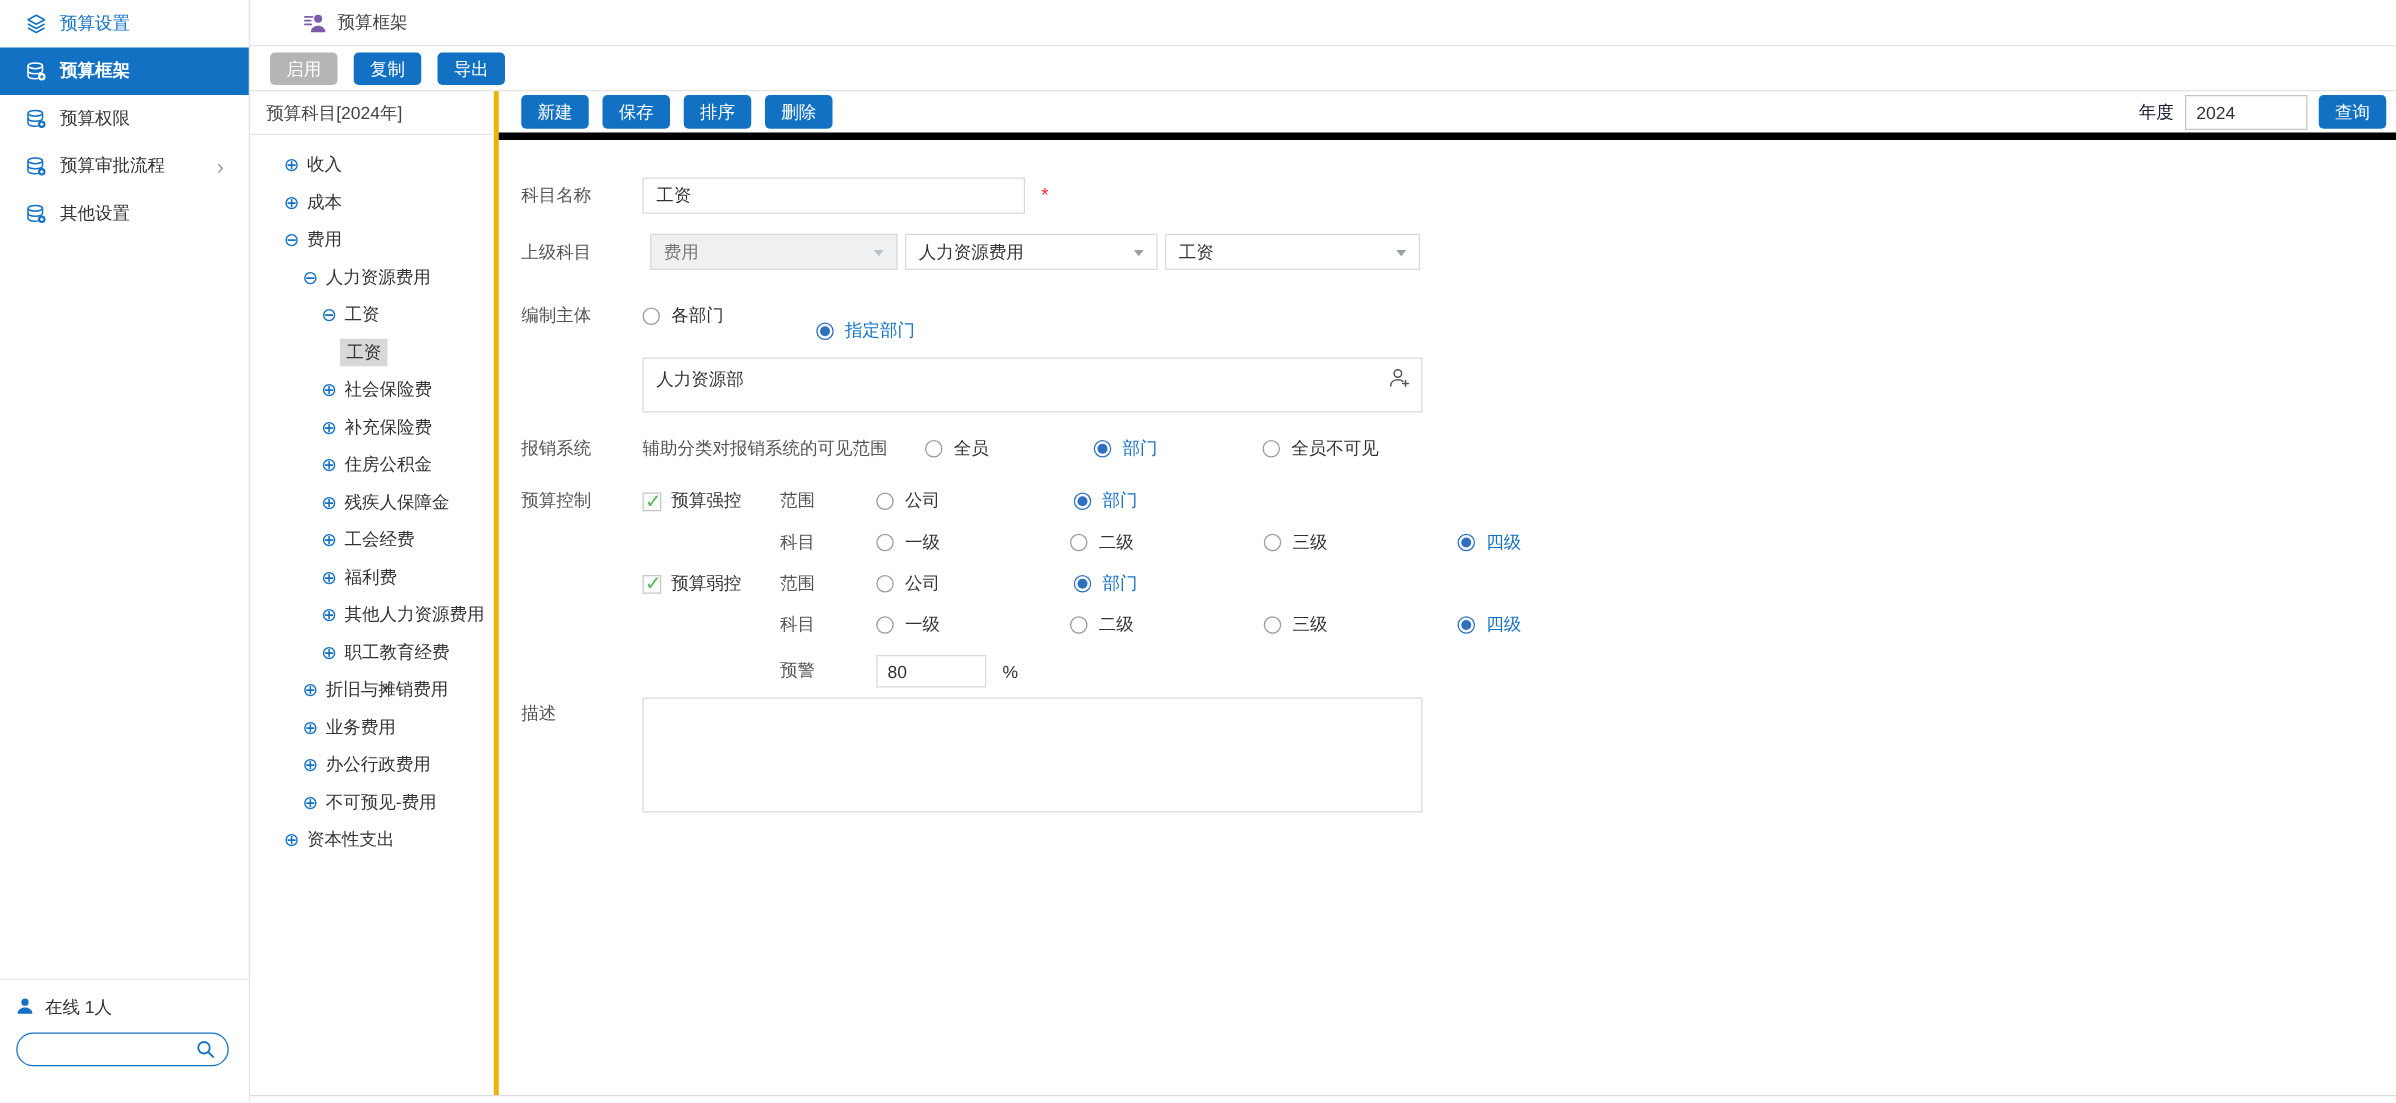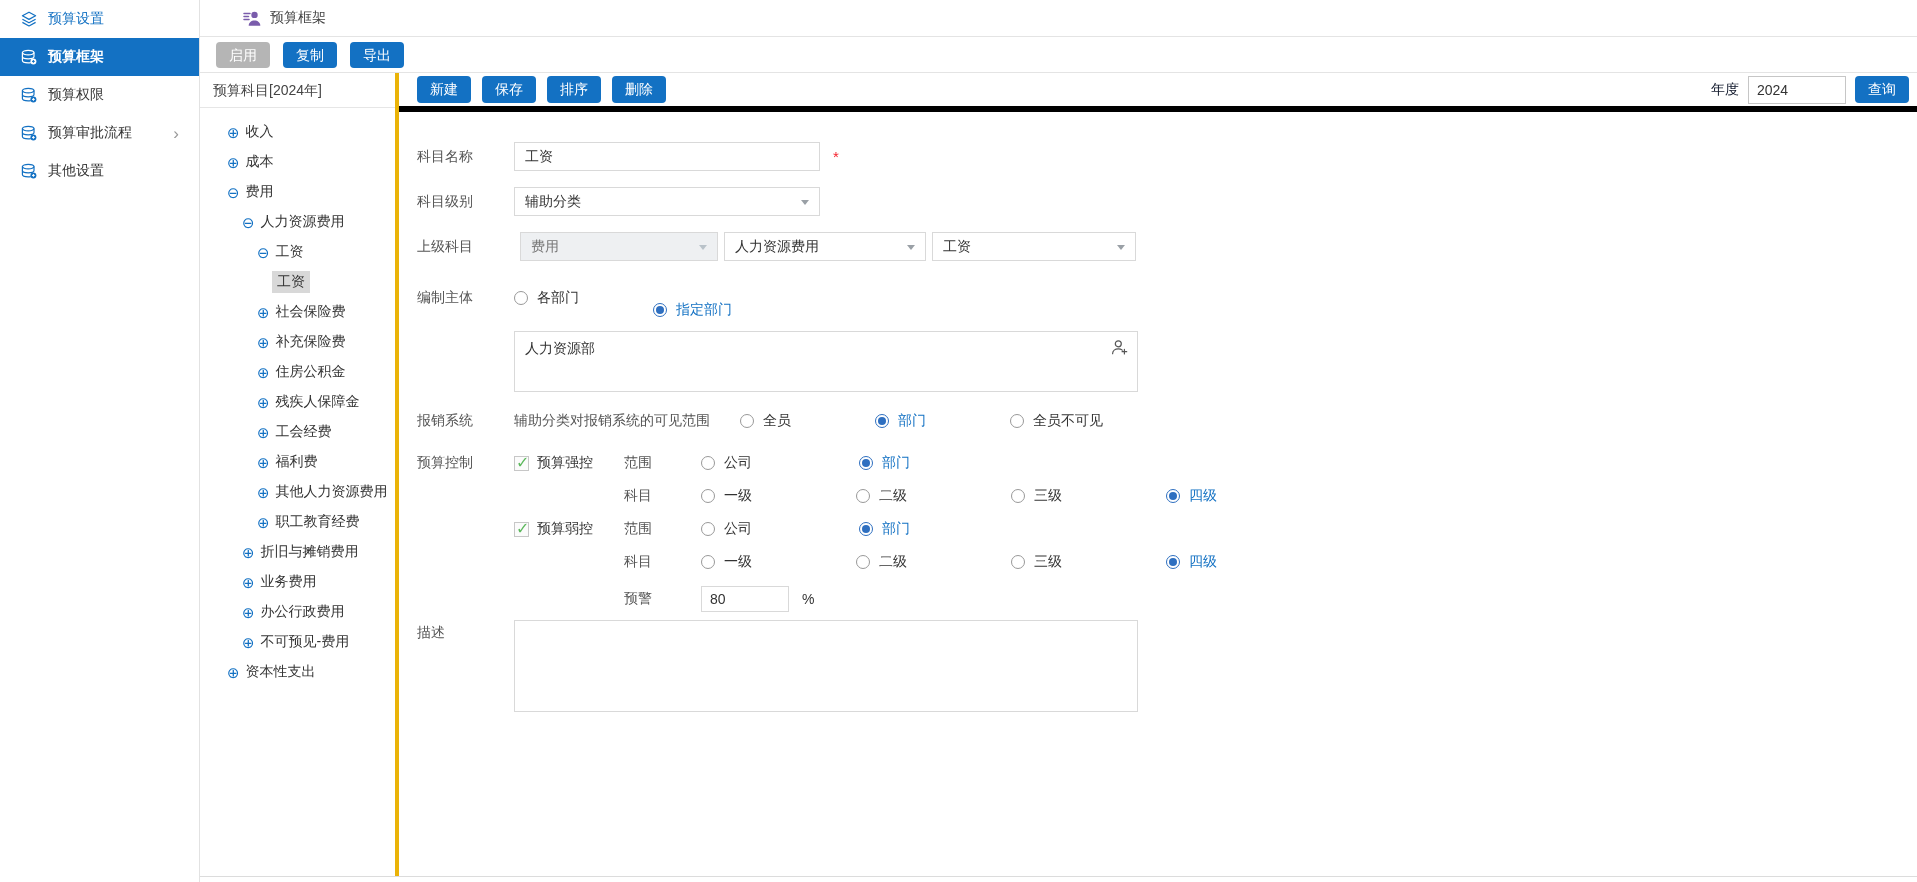--- a/index.html
+++ b/index.html
@@ -49,21 +49,21 @@
   .select{height:29px;border:1px solid #d9d9d9;background:#fff;display:flex;align-items:center;padding:0 10px;color:#333;cursor:pointer;position:relative;}
   .select .caret{margin-left:auto;width:0;height:0;border:4px solid transparent;border-top:5px solid #9aa0a6;margin-top:5px;}
   .select.disabled{background:#eef0f2;color:#777;cursor:default;}
   .select.disabled .caret{border-top-color:#b9c2c9;}
   .radio-opt{display:inline-flex;align-items:center;gap:9px;cursor:pointer;flex:none;}
   .radio-circle{width:14px;height:14px;border:1px solid #999;border-radius:50%;background:#fff;flex:none;position:relative;}
   .radio-opt.checked .radio-circle{border-color:#2e6fc0;}
   .radio-opt.checked .radio-circle::after{content:"";position:absolute;left:2px;top:2px;width:8px;height:8px;border-radius:50%;background:#2e6fc0;}
   .radio-opt .radio-text{color:#333;}
   .radio-opt.checked .radio-text{color:var(--accent);}
-  .member-box{width:624px;height:61px;border:1px solid #d9d9d9;position:relative;padding:8px 34px 8px 10px;color:#333;}
+  .member-box{width:624px;height:44px;border:1px solid #d9d9d9;position:relative;padding:8px 34px 8px 10px;color:#333;}
   .member-icon{position:absolute;right:9px;top:7px;display:inline-flex;cursor:pointer;}
   .hint{width:226px;flex:none;color:#555;}
   .cbcol{width:110px;flex:none;display:inline-flex;align-items:center;gap:8px;}
   .checkbox{width:15px;height:15px;border:1px solid #c7c7c7;background:#fbfbfb;flex:none;position:relative;cursor:pointer;}
   .checkbox .check{position:absolute;left:1px;top:-4px;color:var(--check);font-size:16px;font-weight:bold;}
   .cbtext{color:#333;}
   .sublabel{width:77px;flex:none;color:#555;}
   .warn-input{width:88px;height:26px;border:1px solid #d9d9d9;padding:0 8px;font-size:14px;outline:none;color:#333;}
   .warn-unit{margin-left:13px;color:#333;}
   .desc-area{width:624px;height:92px;border:1px solid #d9d9d9;resize:none;outline:none;padding:6px 8px;font-size:14px;}
@@ -130,20 +130,40 @@
  <ellipse cx="7.2" cy="3.6" rx="5.8" ry="2.3" stroke="#1371c3" stroke-width="1.2"></ellipse>
  <path d="M1.4 3.6v4c0 1.3 2.6 2.3 5.8 2.3s5.8-1 5.8-2.3v-4" stroke="#1371c3" stroke-width="1.2"></path>
  <path d="M1.4 7.6v4c0 1.3 2.6 2.3 5.8 2.3 .9 0 1.8-.1 2.6-.2" stroke="#1371c3" stroke-width="1.2"></path>
  <circle cx="12.4" cy="12.4" r="3" fill="#1371c3"></circle>
  <path d="M12.4 11v2.8M11 12.4h2.8" stroke="#fff" stroke-width="1"></path>
             </svg>
           </span>
           <span>其他设置</span>
         </div>
       </div>
+    <div class="sidebar-bottom">
+      <div class="online">
+        <span class="s-icon">
+          <svg width="14" height="14" viewBox="0 0 14 14">
+              <circle cx="7" cy="3.7" r="2.9" fill="#1371c3"></circle>
+              <path d="M1.1 13c0-3.2 2.7-5 5.9-5s5.9 1.8 5.9 5Z" fill="#1371c3"></path>
+            </svg>
+        </span>
+        <span>在线 1人</span>
+      </div>
+      <div class="search-wrap">
+        <input class="search-input" value="" style="">
+        <span class="search-icon">
+          <svg width="15" height="15" viewBox="0 0 15 15" fill="none">
+              <circle cx="6.2" cy="6.2" r="4.6" stroke="#1371c3" stroke-width="1.5"></circle>
+              <path d="M9.7 9.7 13.5 13.5" stroke="#1371c3" stroke-width="1.6" stroke-linecap="round"></path>
+            </svg>
+        </span>
+      </div>
+    </div>
   </aside>
 
   <div class="main-col">
 
     <header class="page-header">
       <span class="s-icon" style="width:19px;height:19px;">
         <svg width="19" height="19" viewBox="0 0 19 19" fill="none">
           <path d="M2 4.5h6M2 7.5h4.5M2 10.5h5" stroke="#7a5cab" stroke-width="1.5" stroke-linecap="round"></path>
           <circle cx="12.5" cy="5.9" r="3.2" fill="#7a5cab"></circle>
           <path d="M6.7 16.7c0-3.2 2.6-5.2 5.8-5.2s5.8 2 5.8 5.2Z" fill="#7a5cab"></path>
@@ -257,27 +277,20 @@
 
         <div class="form-body">
 
 
           <div class="frow mb16">
             <span class="flabel">科目名称</span>
             <input class="text-input" style="width: 306px;" value="工资">
             <span class="req">*</span>
           </div>
 
-          <div class="frow mb16">
-            <span class="flabel">科目级别</span>
-            <span class="select" style="width:306px;">
-              <span>辅助分类</span>
-              <span class="caret"></span>
-            </span>
-          </div>
 
           <div class="frow mb16 gap6">
             <span class="flabel">上级科目</span>
             <span class="select disabled" style="width:198px;">
               <span>费用</span>
               <span class="caret"></span>
             </span>
             <span class="select" style="width:202px;">
               <span>人力资源费用</span>
               <span class="caret"></span>

